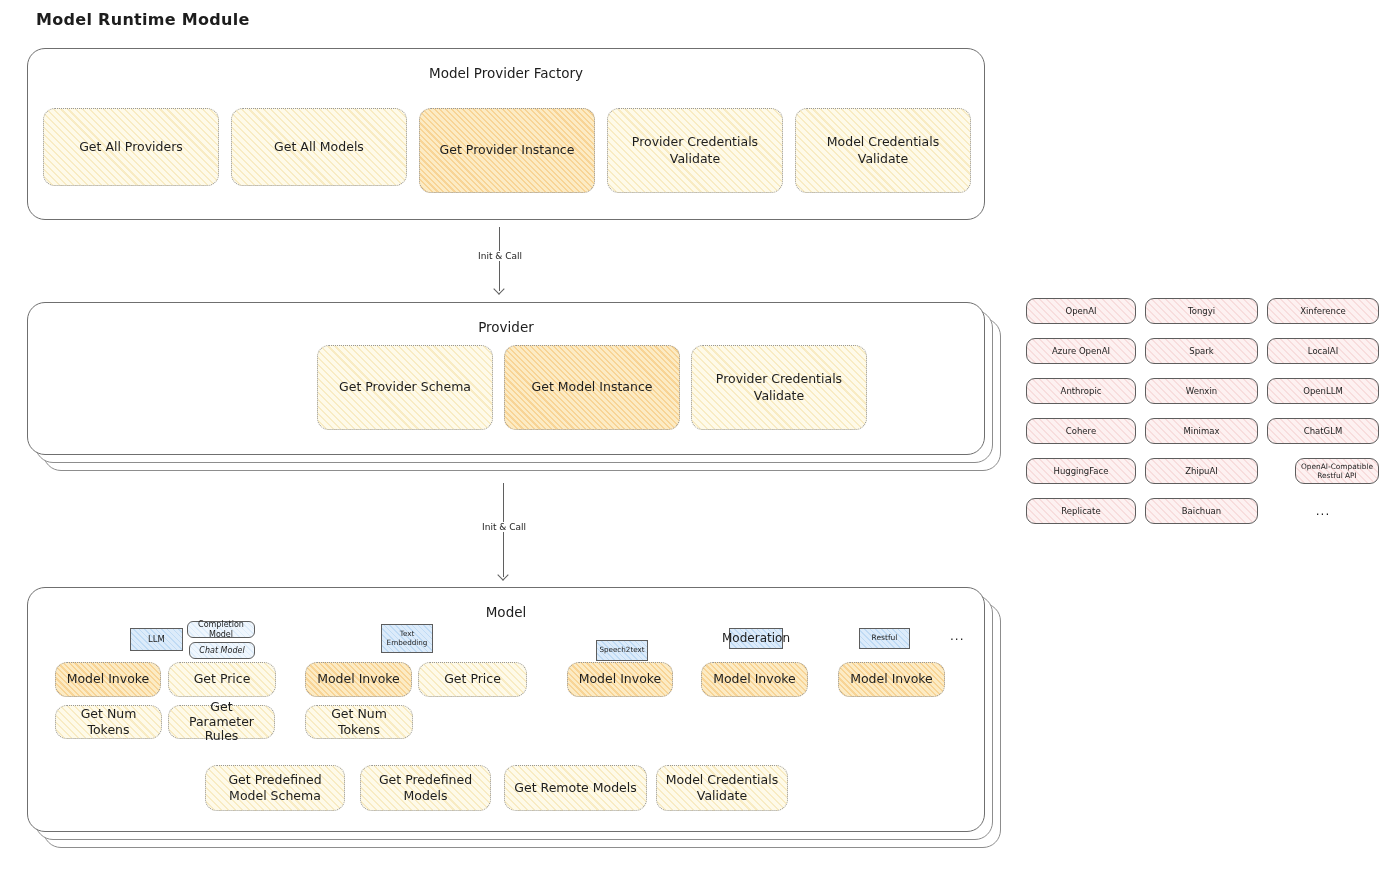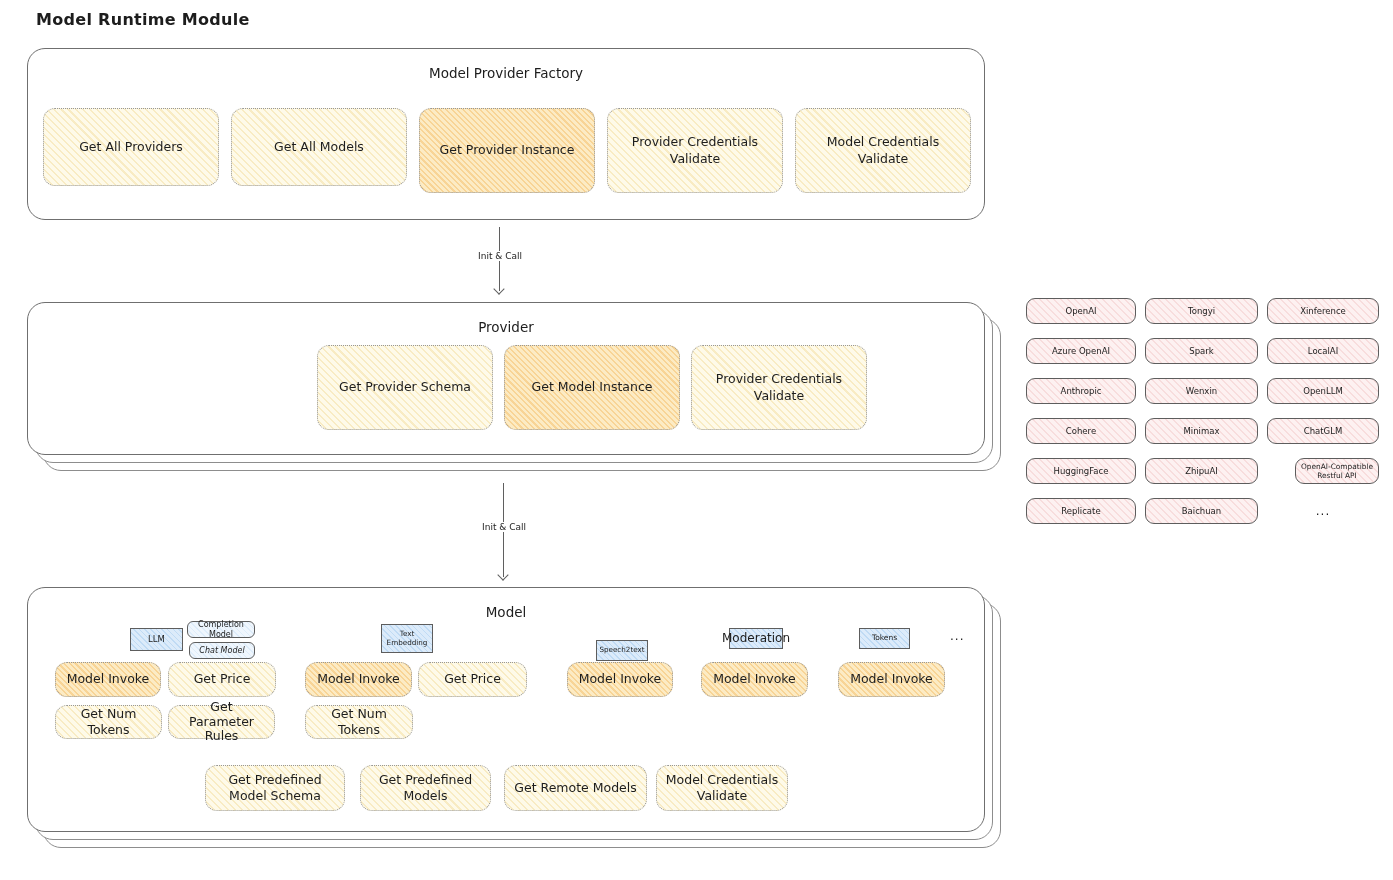--- a/index.html
+++ b/index.html
@@ -103,21 +103,21 @@
   <div class="panel" style="left:27px; top:587px; width:958px; height:245px;">
     <div class="panel-title">Model</div>
   </div>
 
   <div class="tag" style="left:130px; top:628px; width:53px; height:23px; font-size:8.5px;">LLM</div>
   <div class="tag lite" style="left:187px; top:621px; width:68px; height:17px;">Completion Model</div>
   <div class="tag lite" style="left:189px; top:642px; width:66px; height:17px;font-style:italic;">Chat Model</div>
   <div class="tag" style="left:381px; top:624px; width:52px; height:29px; font-size:7.2px;">Text Embedding</div>
   <div class="tag" style="left:596px; top:628px; width:52px; height:21px; font-size:7.2px;margin-top:12px;">Speech2text</div>
   <div class="tag" style="left:729px; top:628px; width:54px; height:21px; font-size:12px;">Moderation</div>
-  <div class="tag" style="left:859px; top:628px; width:51px; height:21px; font-size:7.5px;">Tokens</div>
+  <div class="tag" style="left:859px; top:628px; width:51px; height:21px; font-size:7.5px;">Restful</div>
   <div class="dots" style="left:950px; top:629px;">...</div>
 
   <div class="chip orange" style="left:55px;  top:662px; width:106px; height:35px;">Model Invoke</div>
   <div class="chip yellow" style="left:168px; top:662px; width:108px; height:35px;">Get Price</div>
   <div class="chip orange" style="left:305px; top:662px; width:107px; height:35px;">Model Invoke</div>
   <div class="chip yellow" style="left:418px; top:662px; width:109px; height:35px;">Get Price</div>
   <div class="chip orange" style="left:567px; top:662px; width:106px; height:35px;">Model Invoke</div>
   <div class="chip orange" style="left:701px; top:662px; width:107px; height:35px;">Model Invoke</div>
   <div class="chip orange" style="left:838px; top:662px; width:107px; height:35px;">Model Invoke</div>
 

